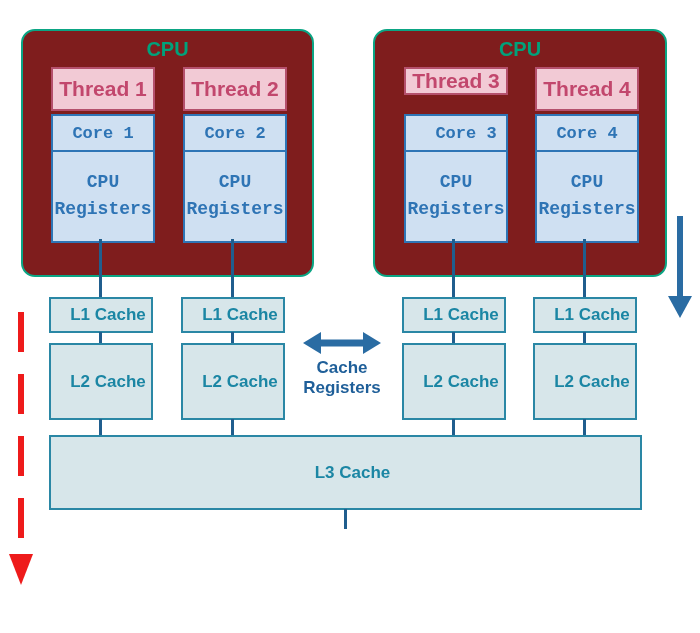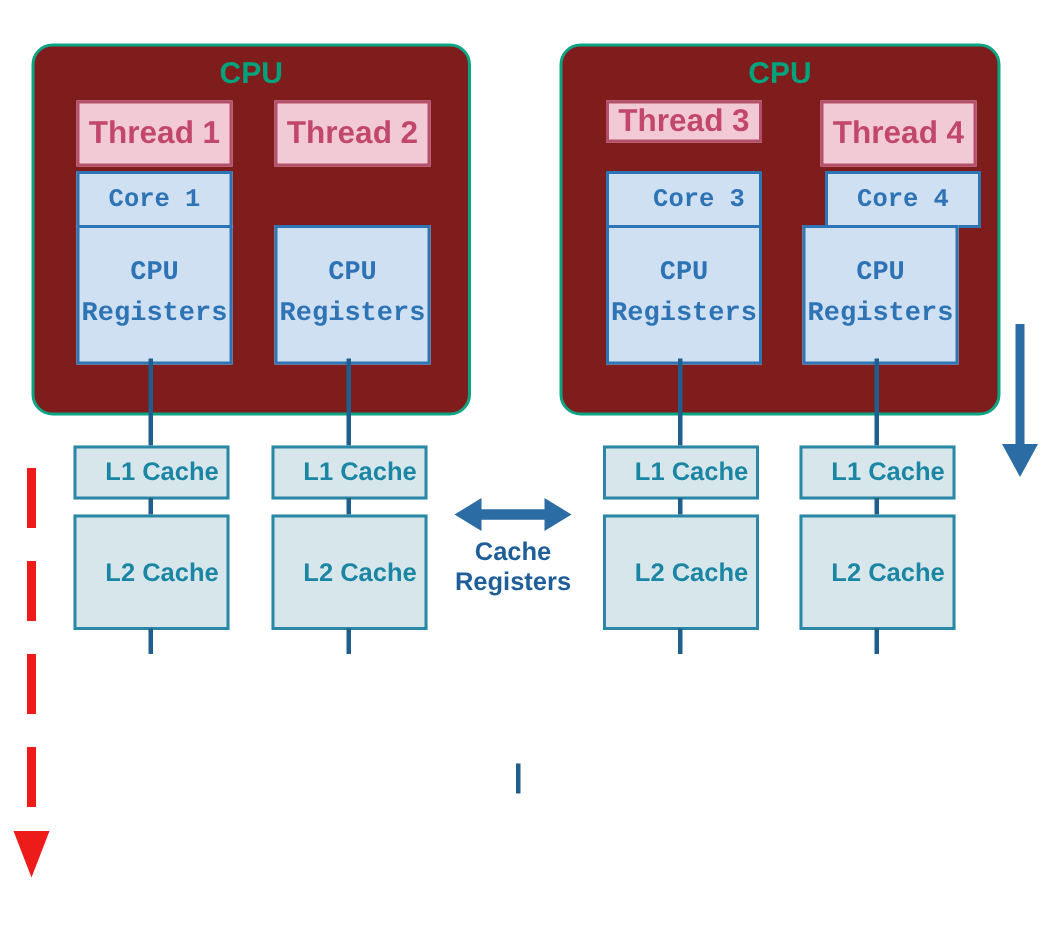--- a/index.html
+++ b/index.html
@@ -65,33 +65,34 @@
 
 <div class="canvas">
 
   <div class="abs cpu-box" style="left:21px;top:29px;width:293px;height:248px;">
     <div class="cpu-title">CPU</div>
 
     <div class="abs thread-box flexc" style="left:28px;top:36px;width:104px;height:44px;">Thread 1</div>
     <div class="abs thread-box flexc" style="left:160px;top:36px;width:104px;height:44px;">Thread 2</div>
 
     <div class="abs core-box flexc" style="left:28px;top:83px;width:104px;height:38px;">Core 1</div>
+    <div class="abs core-box flexc" style="left:160px;top:83px;width:104px;height:38px;">Core 2</div>
 
     <div class="abs reg-box flexc" style="left:28px;top:118.5px;width:104px;height:93px;">CPU Registers</div>
     <div class="abs reg-box flexc" style="left:160px;top:118.5px;width:104px;height:93px;">CPU Registers</div>
   </div>
 
   <div class="abs cpu-box" style="left:373px;top:29px;width:294px;height:248px;">
     <div class="cpu-title">CPU</div>
 
     <div class="abs thread-box flexc" style="left:29px;top:36px;width:104px;height:28px;">Thread 3</div>
-    <div class="abs thread-box flexc" style="left:160px;top:36px;width:104px;height:44px;margin-left:12px;">Thread 4</div>
+    <div class="abs thread-box flexc" style="left:160px;top:36px;width:104px;height:44px;">Thread 4</div>
 
     <div class="abs core-box flexc" style="left:29px;top:83px;width:104px;height:38px;padding-left:20px;">Core 3</div>
-    <div class="abs core-box flexc" style="left:160px;top:83px;width:104px;height:38px;margin-left:15px;">Core 4</div>
+    <div class="abs core-box flexc" style="left:160px;top:83px;width:104px;height:38px;">Core 4</div>
 
     <div class="abs reg-box flexc" style="left:29px;top:118.5px;width:104px;height:93px;">CPU Registers</div>
     <div class="abs reg-box flexc" style="left:160px;top:118.5px;width:104px;height:93px;">CPU Registers</div>
   </div>
 
   <div class="abs vline" style="left:99px;top:239px;height:59px;"></div>
   <div class="abs vline" style="left:231px;top:239px;height:59px;"></div>
   <div class="abs vline" style="left:452px;top:239px;height:59px;"></div>
   <div class="abs vline" style="left:583px;top:239px;height:59px;"></div>
 
@@ -108,20 +109,21 @@
   <div class="abs cache-box flexc" style="left:49px;top:343px;width:104px;height:77px;">L2 Cache</div>
   <div class="abs cache-box flexc" style="left:181px;top:343px;width:104px;height:77px;">L2 Cache</div>
   <div class="abs cache-box flexc" style="left:402px;top:343px;width:104px;height:77px;">L2 Cache</div>
   <div class="abs cache-box flexc" style="left:533px;top:343px;width:104px;height:77px;">L2 Cache</div>
 
   <div class="abs vline" style="left:99px;top:419px;height:17px;"></div>
   <div class="abs vline" style="left:231px;top:419px;height:17px;"></div>
   <div class="abs vline" style="left:452px;top:419px;height:17px;"></div>
   <div class="abs vline" style="left:583px;top:419px;height:17px;"></div>
 
+  <div class="abs cache-box flexc" style="left:49px;top:435px;width:593px;height:75px;">L3 Cache</div>
 
   <div class="abs vline" style="left:344px;top:509px;height:20px;"></div>
 
 
   <div class="abs" style="left:302px;top:330px;width:80px;height:26px;">
     <svg width="80" height="26" viewBox="0 0 80 26">
       <line x1="16" y1="13" x2="64" y2="13" stroke="#2a6ca3" stroke-width="7"></line>
       <polygon points="19,2 19,24 1,13" fill="#2a6ca3"></polygon>
       <polygon points="61,2 61,24 79,13" fill="#2a6ca3"></polygon>
     </svg>

